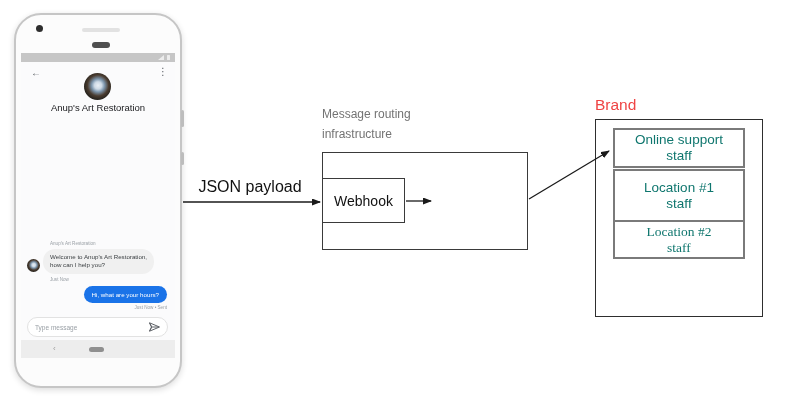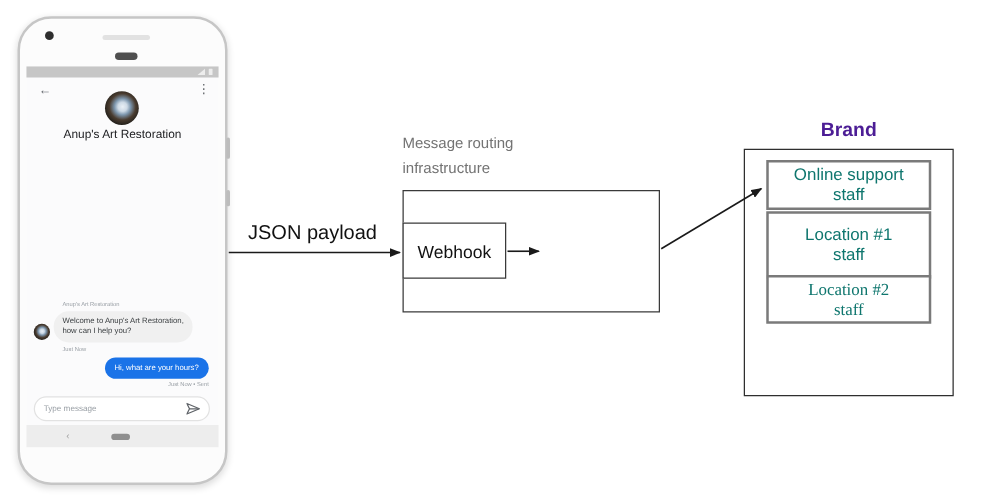--- a/index.html
+++ b/index.html
@@ -54,21 +54,21 @@
   .json-label { position:absolute; left:183px; top:178px; width:134px; text-align:center; font-size:16px; color:#111; }
   .routing-title { position:absolute; left:322px; top:105px; width:206px; text-align:left;
                    font-size:12px; line-height:19.5px; color:#737373; white-space:pre-line; }
   .routing-container { position:absolute; left:322px; top:152px; width:206px; height:98px; box-sizing:border-box;
                        border:1.5px solid #3a3a3a; background:transparent; }
   .node { position:absolute; box-sizing:border-box; border:1.5px solid #3a3a3a; background:#fff;
           display:flex; align-items:center; justify-content:center; text-align:center; color:#111; }
   .node-webhook { left:322px; top:178px; width:83px; height:45px; font-size:14px; }
   .node-destination { left:433px; top:178px; width:85px; height:46px; font-size:13.5px; line-height:16.5px; white-space:pre-line; }
 
-  .brand-title { position:absolute; left:595px; top:96px; width:168px; text-align:center; font-size:15.5px; color:#4c1d95;font-weight:bold; }
+  .brand-title { position:absolute; left:595px; top:96px; width:168px; font-size:15.5px; color:#ef4444; }
   .brand-container { position:absolute; left:595px; top:119px; width:168px; height:198px; box-sizing:border-box;
                      border:1.5px solid #2e2e2e; }
   .brand-item { position:absolute; left:613px; width:132px; box-sizing:border-box; border:2px solid #7a7a7a; background:#fff;
                 display:flex; align-items:center; justify-content:center; text-align:center;
                 font-size:13.5px; line-height:16px; color:#0f766e; white-space:pre-line; }
   .bi0 { top:128px; height:40px; }
   .bi1 { top:169px; height:54px; }
   .bi2 { top:220px; height:39px;font-family:Liberation Serif, serif; }
   .bi3 { top:264px; height:39px; }
 

